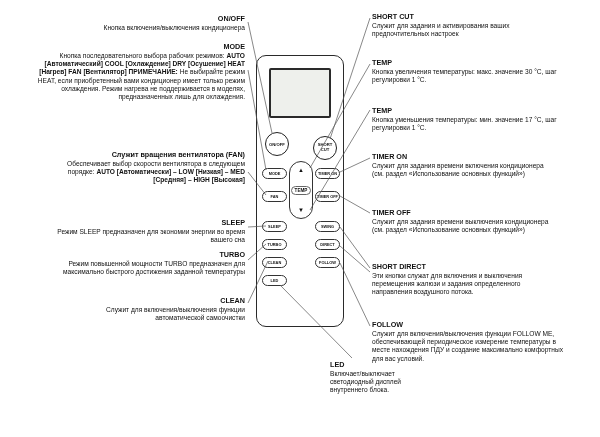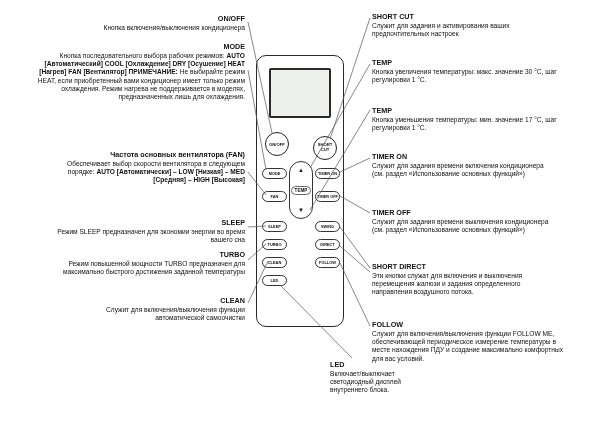--- a/index.html
+++ b/index.html
@@ -122,21 +122,21 @@
     <div class="co-title">MODE</div>
     <div class="co-body">
       <span>Кнопка последовательного выбора рабочих режимов:</span>
       <strong>AUTO [Автоматический] COOL [Охлаждение] DRY [Осушение] HEAT [Нагрев] FAN [Вентилятор]</strong>
       <strong>ПРИМЕЧАНИЕ:</strong>
       <span>Не выбирайте режим HEAT, если приобретенный вами кондиционер имеет только режим охлаждения. Режим нагрева не поддерживается в моделях, предназначенных лишь для охлаждения.</span>
     </div>
   </div>
 
   <div class="co co-left" style="top:150px; right:353px; width:205px;">
-    <div class="co-title">Частота основных вентилятора (FAN)</div>
+    <div class="co-title">Служит вращения вентилятора (FAN)</div>
     <div class="co-body">
       <span>Обеспечивает выбор скорости вентилятора в следующем порядке:</span>
       <strong>AUTO [Автоматически] – LOW [Низкая] – MED [Средняя] – HIGH [Высокая]</strong>
     </div>
   </div>
 
   <div class="co co-left" style="top:218px; right:353px; width:190px;">
     <div class="co-title">SLEEP</div>
     <div class="co-body">Режим SLEEP предназначен для экономии энергии во время вашего сна</div>
   </div>

